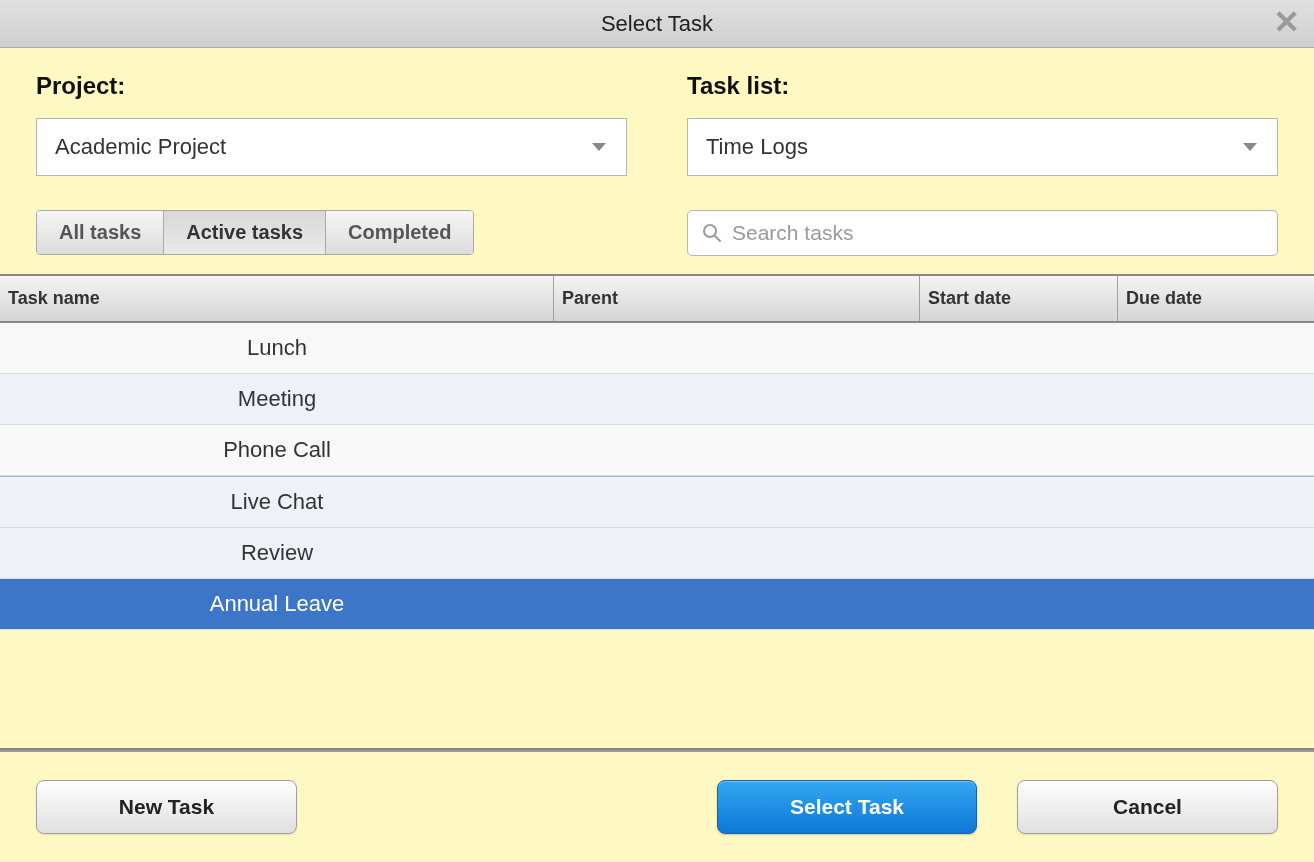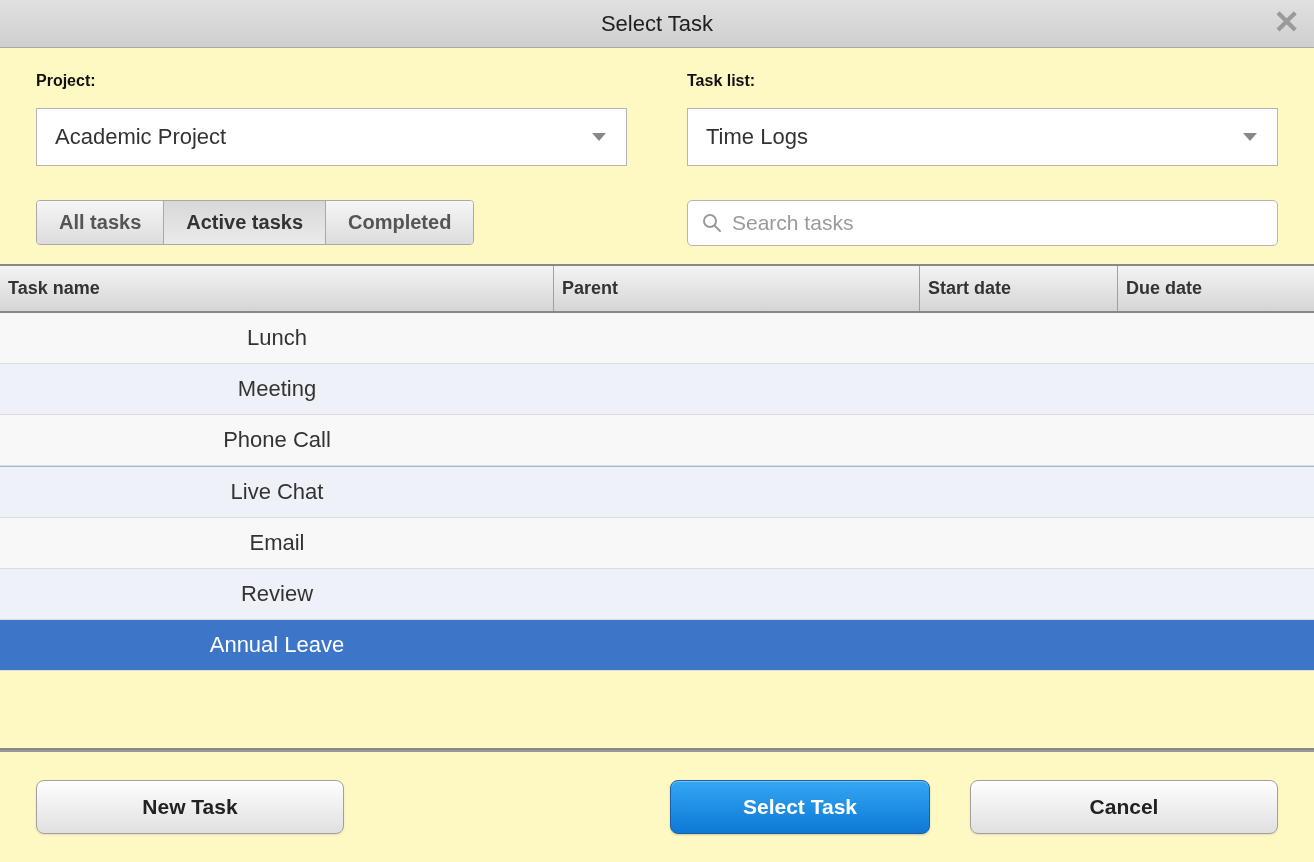--- a/index.html
+++ b/index.html
@@ -41,21 +41,21 @@
   cursor: pointer;
   line-height: 1;
 }
 .controls {
   padding: 24px 36px 18px 36px;
   display: flex;
   gap: 60px;
 }
 .col { flex: 1; }
 .field-label {
-  font-size: 16px;
+  font-size: 24px;
   font-weight: 700;
   color: #111;
   margin-bottom: 18px;
 }
 .select-box {
   width: 100%;
   height: 58px;
   border: 1px solid #b5b5b5;
   border-radius: 0;
   background: #fff;
@@ -175,21 +175,21 @@
   border-radius: 8px;
   font-size: 21px;
   font-weight: 700;
   cursor: pointer;
   padding: 0 20px;
   display: inline-flex;
   align-items: center;
   justify-content: center;
 }
 .btn-default {
-  width: 308px;
+  width: 261px;
   color: #222;
   border: 1px solid #a0a0a0;
   background: linear-gradient(to bottom, #fefefe, #e0e0e0);
   box-shadow: 0 1px 2px rgba(0,0,0,0.1);
 }
 .btn-primary {
   width: 260px;
   color: #fff;
   border: 1px solid #1c5fa5;
   background: linear-gradient(to bottom, #34a7f2, #0d78d6);
@@ -262,26 +262,20 @@
           <div class="td parent"></div>
           <div class="td start"></div>
           <div class="td due"></div>
         </div>
         <div class="tr even border-highlight">
           <div class="td name">Live Chat</div>
           <div class="td parent"></div>
           <div class="td start"></div>
           <div class="td due"></div>
         </div>
-        <div class="tr odd">
-          <div class="td name">Email</div>
-          <div class="td parent"></div>
-          <div class="td start"></div>
-          <div class="td due"></div>
-        </div>
         <div class="tr even">
           <div class="td name">Review</div>
           <div class="td parent"></div>
           <div class="td start"></div>
           <div class="td due"></div>
         </div>
         <div class="tr odd selected">
           <div class="td name">Annual Leave</div>
           <div class="td parent"></div>
           <div class="td start"></div>

